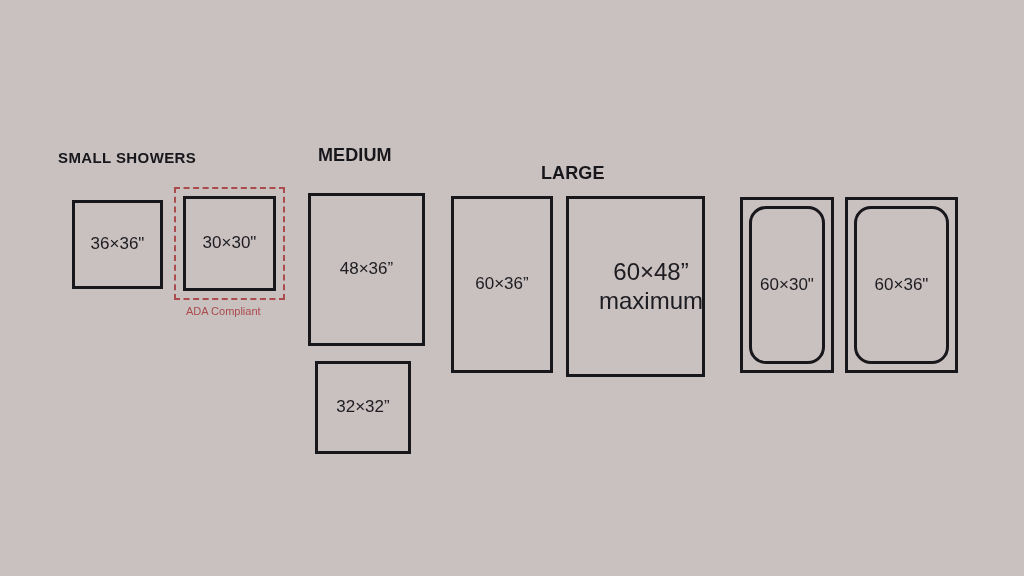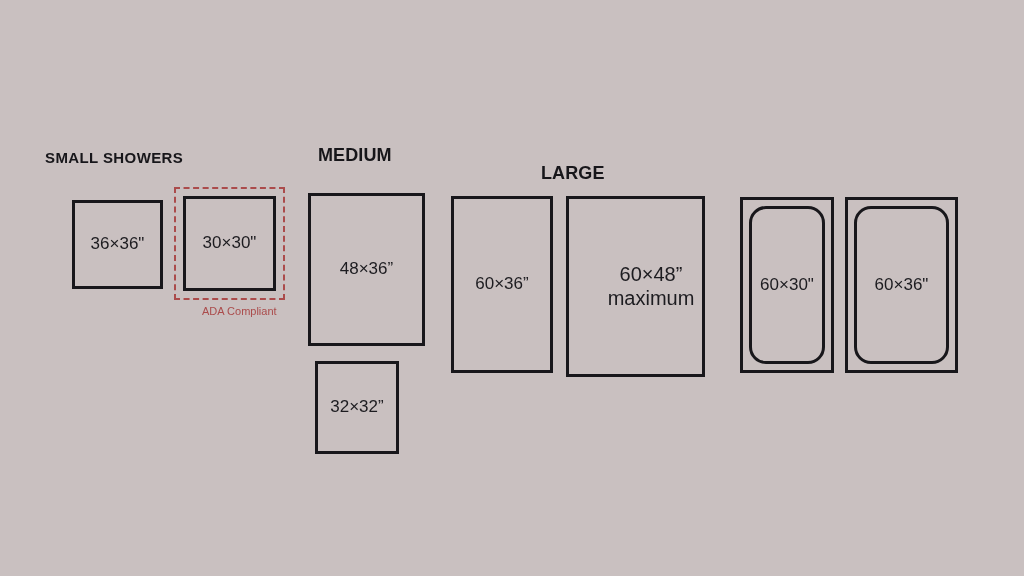--- a/index.html
+++ b/index.html
@@ -61,58 +61,57 @@
     justify-content: center;
   }
   .dim-label {
     color: #1d1c20;
     font-size: 17px;
     line-height: 1.18;
     white-space: pre-line;
     font-weight: normal;
   }
   .dim-label.big {
-    font-size: 20px;
+    font-size: 24px;
     margin-left: 31px;
   }
   .note-label {
     position: absolute;
     color: #ab4b4b;
     font-size: 11px;
     white-space: nowrap;
     line-height: 1;
-    margin-left: 16px;
   }
 </style>
 </head>
 <body>
 
 <div id="canvas">
 
-  <div class="group-heading heading-sm" style="left:45px; top:150px;">SMALL SHOWERS</div>
+  <div class="group-heading heading-sm" style="left:58px; top:150px;">SMALL SHOWERS</div>
 
   <div class="shape solid-box" style="left:72px; top:200px; width:91px; height:89px;">
     <span class="dim-label">36×36"</span>
   </div>
 
   <div class="shape dashed-box" style="left:174px; top:187px; width:111px; height:113px;"></div>
 
   <div class="shape solid-box" style="left:183px; top:196px; width:93px; height:95px;">
     <span class="dim-label">30×30"</span>
   </div>
 
   <div class="note-label" style="left:186px; top:306px;">ADA Compliant</div>
 
   <div class="group-heading heading-lg" style="left:318px; top:146px;">MEDIUM</div>
 
   <div class="shape solid-box" style="left:308px; top:193px; width:117px; height:153px;">
     <span class="dim-label">48×36”</span>
   </div>
 
-  <div class="shape solid-box" style="left:315px; top:361px; width:84px; height:93px;">
+  <div class="shape solid-box" style="left:315px; top:361px; width:96px; height:93px;">
     <span class="dim-label">32×32”</span>
   </div>
 
   <div class="group-heading heading-lg" style="left:541px; top:146px;margin-top:18px;">LARGE</div>
 
   <div class="shape solid-box" style="left:451px; top:196px; width:102px; height:177px;">
     <span class="dim-label">60×36”</span>
   </div>
 
   <div class="shape solid-box" style="left:566px; top:196px; width:139px; height:181px;">

